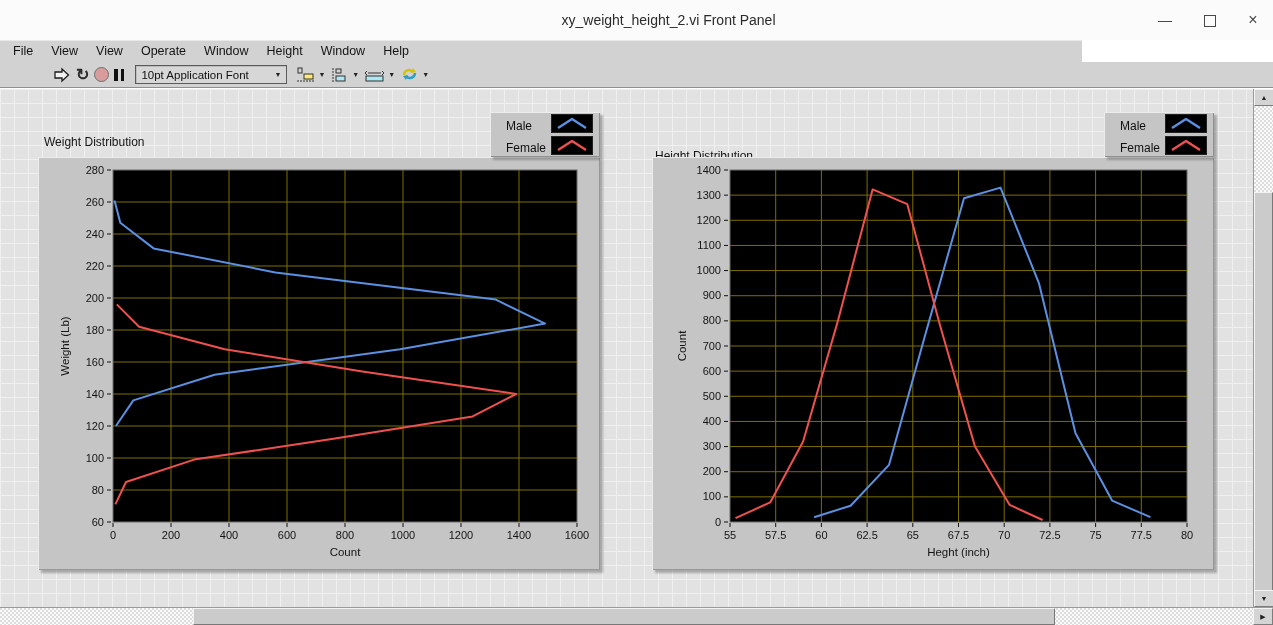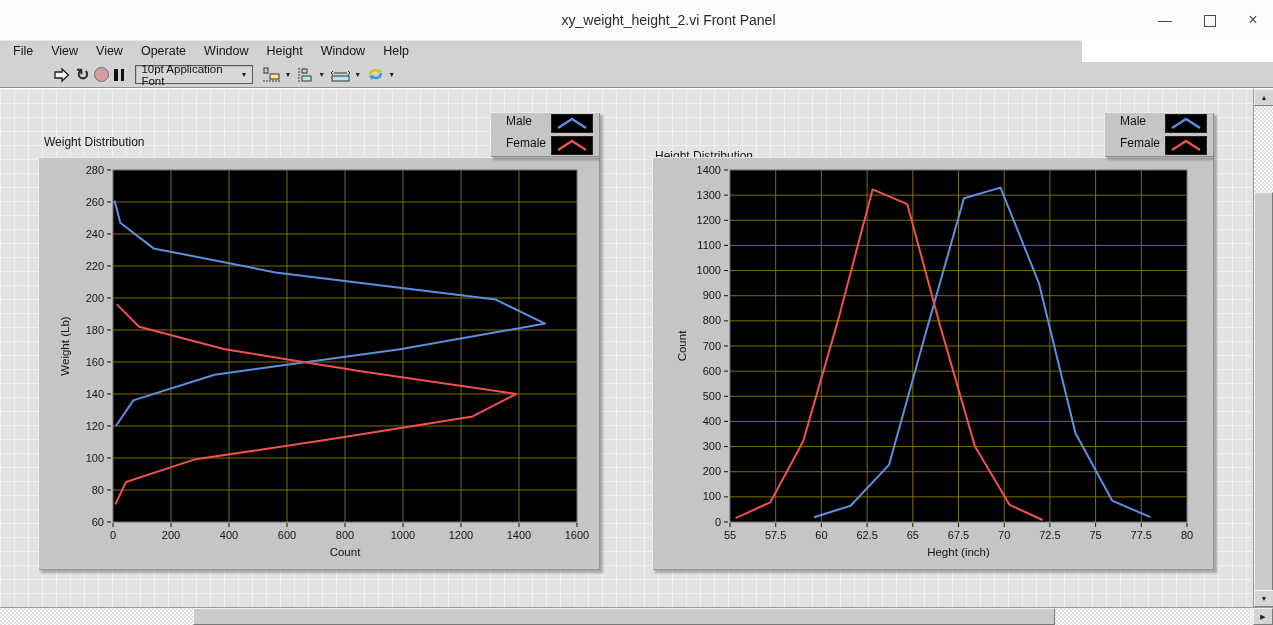--- a/index.html
+++ b/index.html
@@ -20,21 +20,21 @@
   .menubar{position:absolute;left:0;top:40px;width:1082px;height:22px;background:#d2d2d2;
        border-top:1px solid #e9e9e9;display:flex;align-items:center;padding-left:4px;box-sizing:border-box;}
   .menu-item{font-size:12.5px;color:#141414;padding:0 9px;line-height:21px;}
 
   .toolbar{position:absolute;left:0;top:62px;width:1273px;height:26px;background:#d2d2d2;
        border-bottom:1px solid #8f8f8f;display:flex;align-items:center;box-sizing:border-box;padding-left:52px;}
   .tbtn{display:flex;align-items:center;justify-content:center;height:24px;margin-right:5px;}
   .abort-circle{width:13px;height:13px;border-radius:50%;background:#d89c9c;border:1.5px solid #6e6e6e;}
   .pause-bars{display:flex;gap:3px;}
   .pause-bars i{display:block;width:3.5px;height:12px;background:#101010;}
-  .font-select{width:118px;height:19px;border:1px solid #5a5a5a;background:#d7d7d7;margin:0 9px 0 6px;
+  .font-select{width:152px;height:19px;border:1px solid #5a5a5a;background:#d7d7d7;margin:0 9px 0 6px;
        display:flex;align-items:center;font-size:11.5px;color:#101010;padding:0 5px;box-sizing:border-box;
        box-shadow:inset 1px 1px 0 #bdbdbd;gap:8px;}
   .font-select .dd{margin-left:auto;font-size:7px;color:#222;}
   .dd-arrow{font-size:7px;color:#222;margin-left:2px;}
   .cycle-glyph{font-size:16px;color:#2a2a2a;font-weight:bold;line-height:16px;}
   .tb-right{position:absolute;display:flex;align-items:center;}
   .help-q{right:72px;top:64px;font-size:16px;font-weight:bold;color:#d8b200;
        text-shadow:0 1px 0 #555,1px 0 0 #555,-1px 0 0 #555,0 -1px 0 #555;}
   .grid-icon{right:35px;top:63px;width:34px;height:24px;background:#fff;border:1px solid #000;
        background-image:linear-gradient(#000 1px,transparent 1px),linear-gradient(90deg,#000 1px,transparent 1px);
@@ -55,21 +55,21 @@
   .free-label{position:absolute;font-size:12px;color:#141414;}
   .graph-body{position:absolute;width:562px;height:413px;background:#c5c5c5;
        box-shadow:inset 1px 1px 0 #ececec,inset -1px -1px 0 #979797,3px 3px 2px rgba(95,95,95,.45);}
   .graph-body svg{position:absolute;left:0;top:0;}
   .tick{font:11px "Liberation Sans",sans-serif;fill:#141414;}
   .axis-title{font:11.5px "Liberation Sans",sans-serif;fill:#141414;}
 
   .legend{position:absolute;width:110px;height:45px;background:#c5c5c5;
        box-shadow:inset 1px 1px 0 #ececec,inset -1px -1px 0 #8f8f8f,3px 3px 2px rgba(95,95,95,.45);
        display:flex;flex-direction:column;justify-content:center;gap:3px;}
-  .legend-row{display:flex;align-items:flex-start;height:19px;}
+  .legend-row{display:flex;align-items:flex-end;height:19px;}
   .legend-row .lbl{font-size:12px;color:#101010;margin-left:16px;}
   .legend-sample{margin-left:auto;margin-right:7px;width:40px;height:17px;background:#000;border:1px solid #222;}
 
   
   .checker{background:#ececec;background-image:repeating-conic-gradient(#fafafa 0% 25%,#dcdcdc 0% 50%);background-size:4px 4px;}
   .vscroll{position:absolute;right:0;top:0;width:20px;height:518px;border-left:1px solid #9a9a9a;box-sizing:border-box;}
   .hscroll{position:absolute;left:0;top:518px;width:1273px;height:18px;border-top:1px solid #9a9a9a;box-sizing:border-box;}
   .sb-btn{position:absolute;background:#d4d4d4;border:1px solid;border-color:#f4f4f4 #7d7d7d #7d7d7d #f4f4f4;
        display:flex;align-items:center;justify-content:center;font-size:7px;color:#222;box-sizing:border-box;}
   .v-up{left:0;top:0;width:20px;height:17px;}

